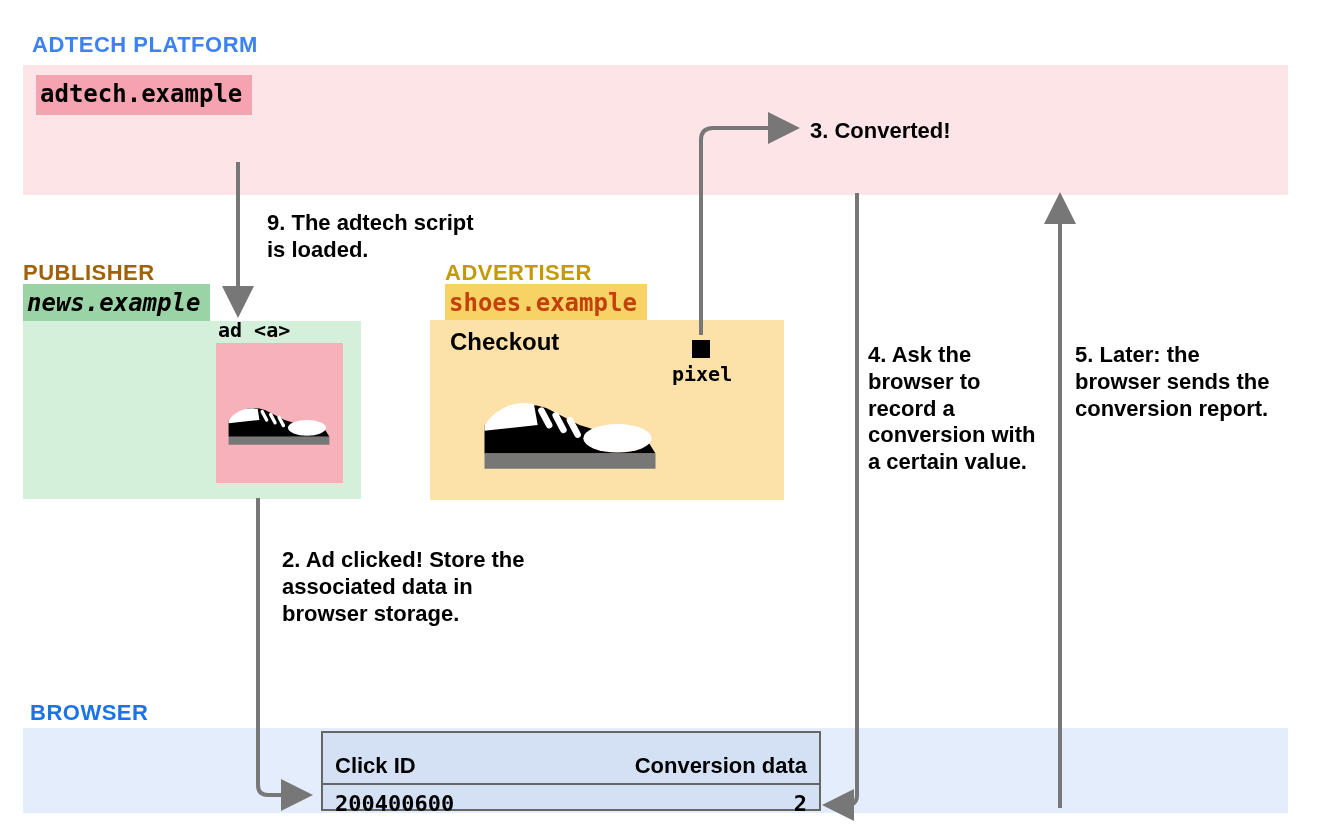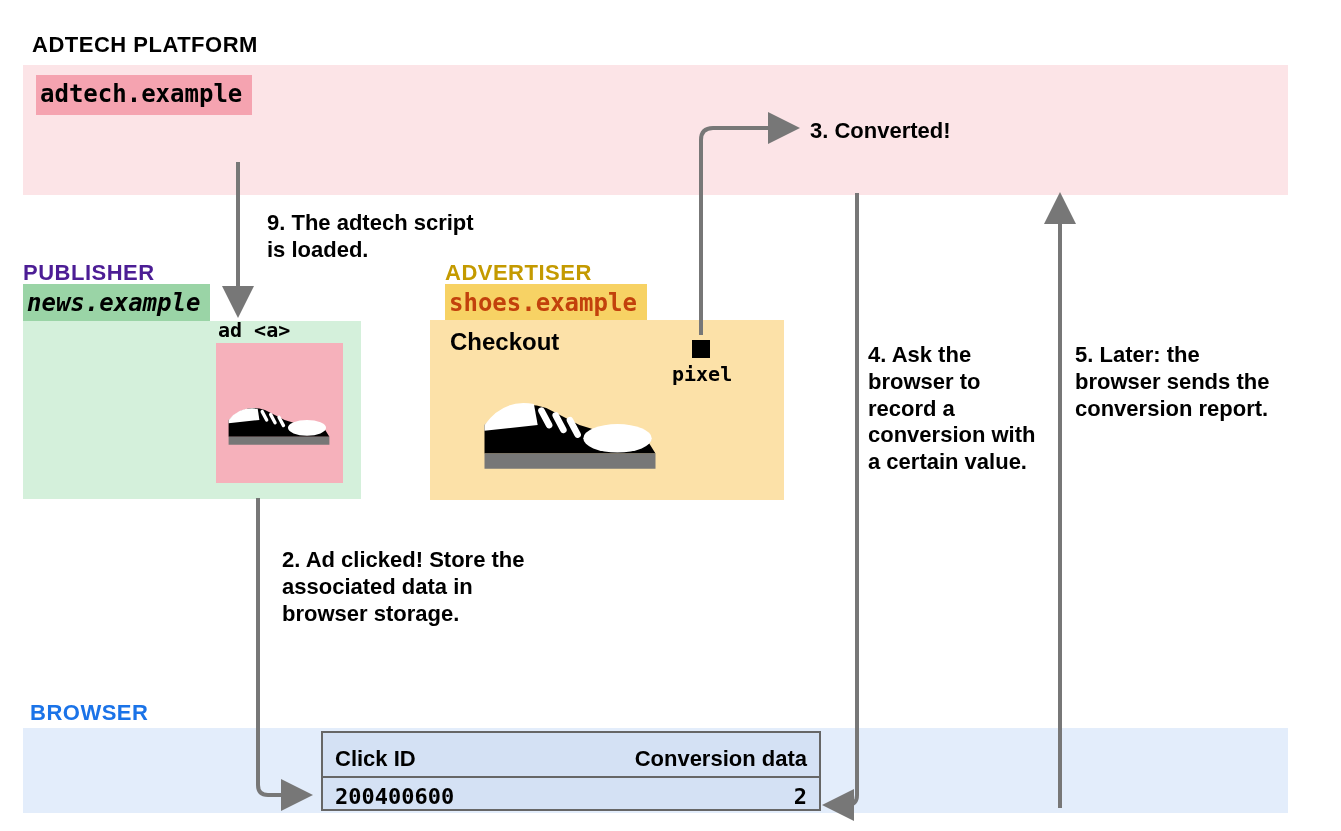--- a/index.html
+++ b/index.html
@@ -12,22 +12,22 @@
   .canvas {
     position: relative;
     width: 1341px;
     height: 831px;
   }
   .abs { position: absolute; }
   .mono { font-family: "Menlo", "Consolas", monospace; font-weight: 700; }
 
   
   .sec-title { font-size: 22px; letter-spacing: 0.5px; }
-  .adtech-title { color: #000000; text-align: right; }
-  .publisher-title { color: #4c1d95; }
+  .adtech-title { color: #3b82f6; text-align: right; }
+  .publisher-title { color: #a16207; }
   .advertiser-title { color: #c49a00; }
   .browser-title { color: #1a73e8; }
 
   
   .band-adtech {
     left: 23px; top: 65px; width: 1265px; height: 130px;
     background: #fce4e7;
   }
   .band-browser {
     left: 23px; top: 728px; width: 1265px; height: 85px;
@@ -69,21 +69,21 @@
 
   
   .storage {
     left: 321px; top: 731px; width: 500px; height: 80px;
     background: #d4e1f4;
     border: 2px solid #666;
     box-sizing: border-box;
   }
   .storage-head {
     display:flex; justify-content: space-between;
-    padding: 13px 12px 4px 12px;
+    padding: 20px 12px 4px 12px;
     font-size: 22px;
     border-bottom: 2px solid #666;
   }
   .storage-row {
     display:flex; justify-content: space-between;
     padding: 6px 12px;
     font-size: 22px;
   }
 
   

